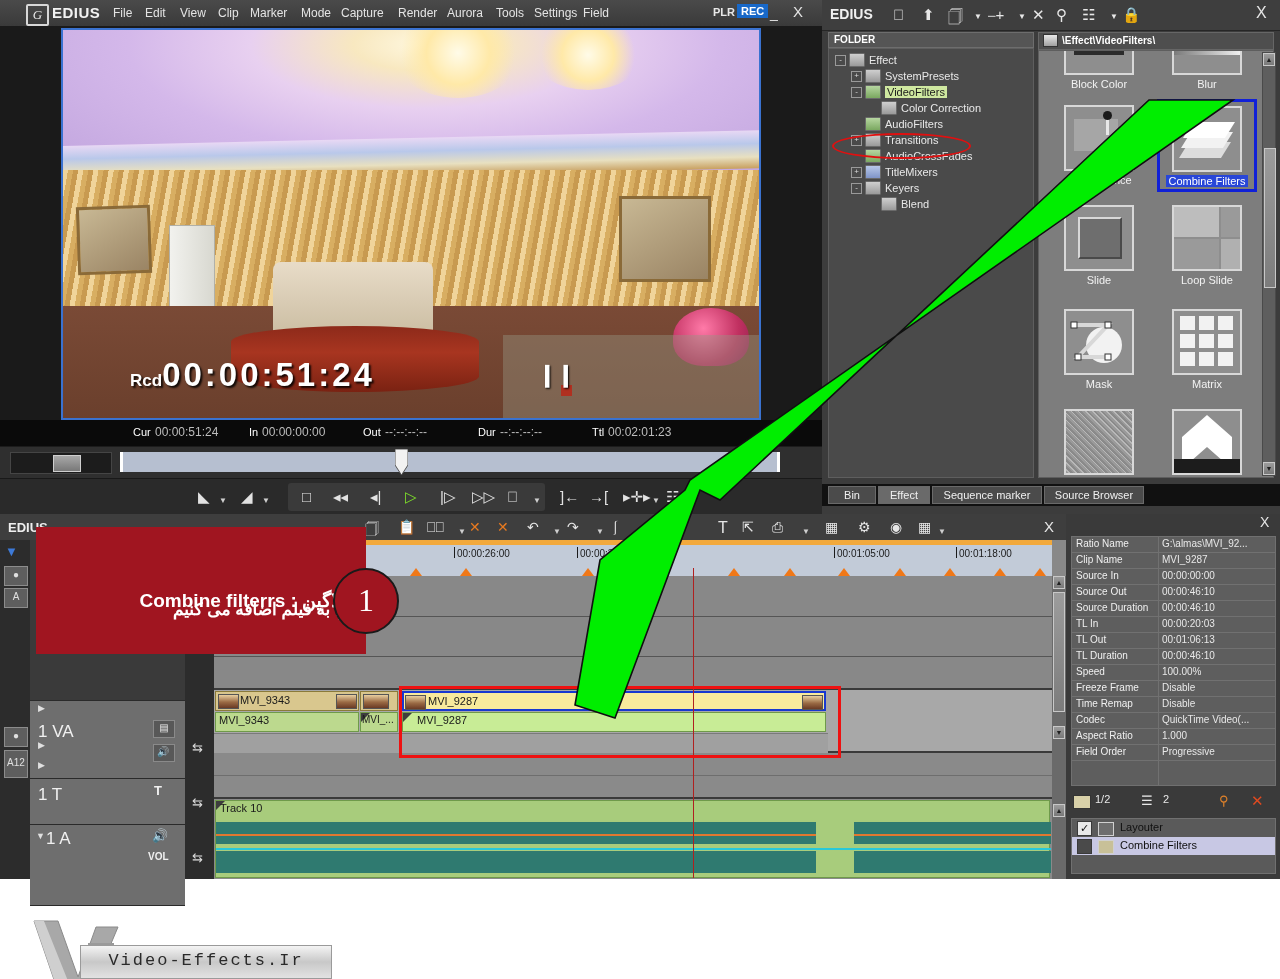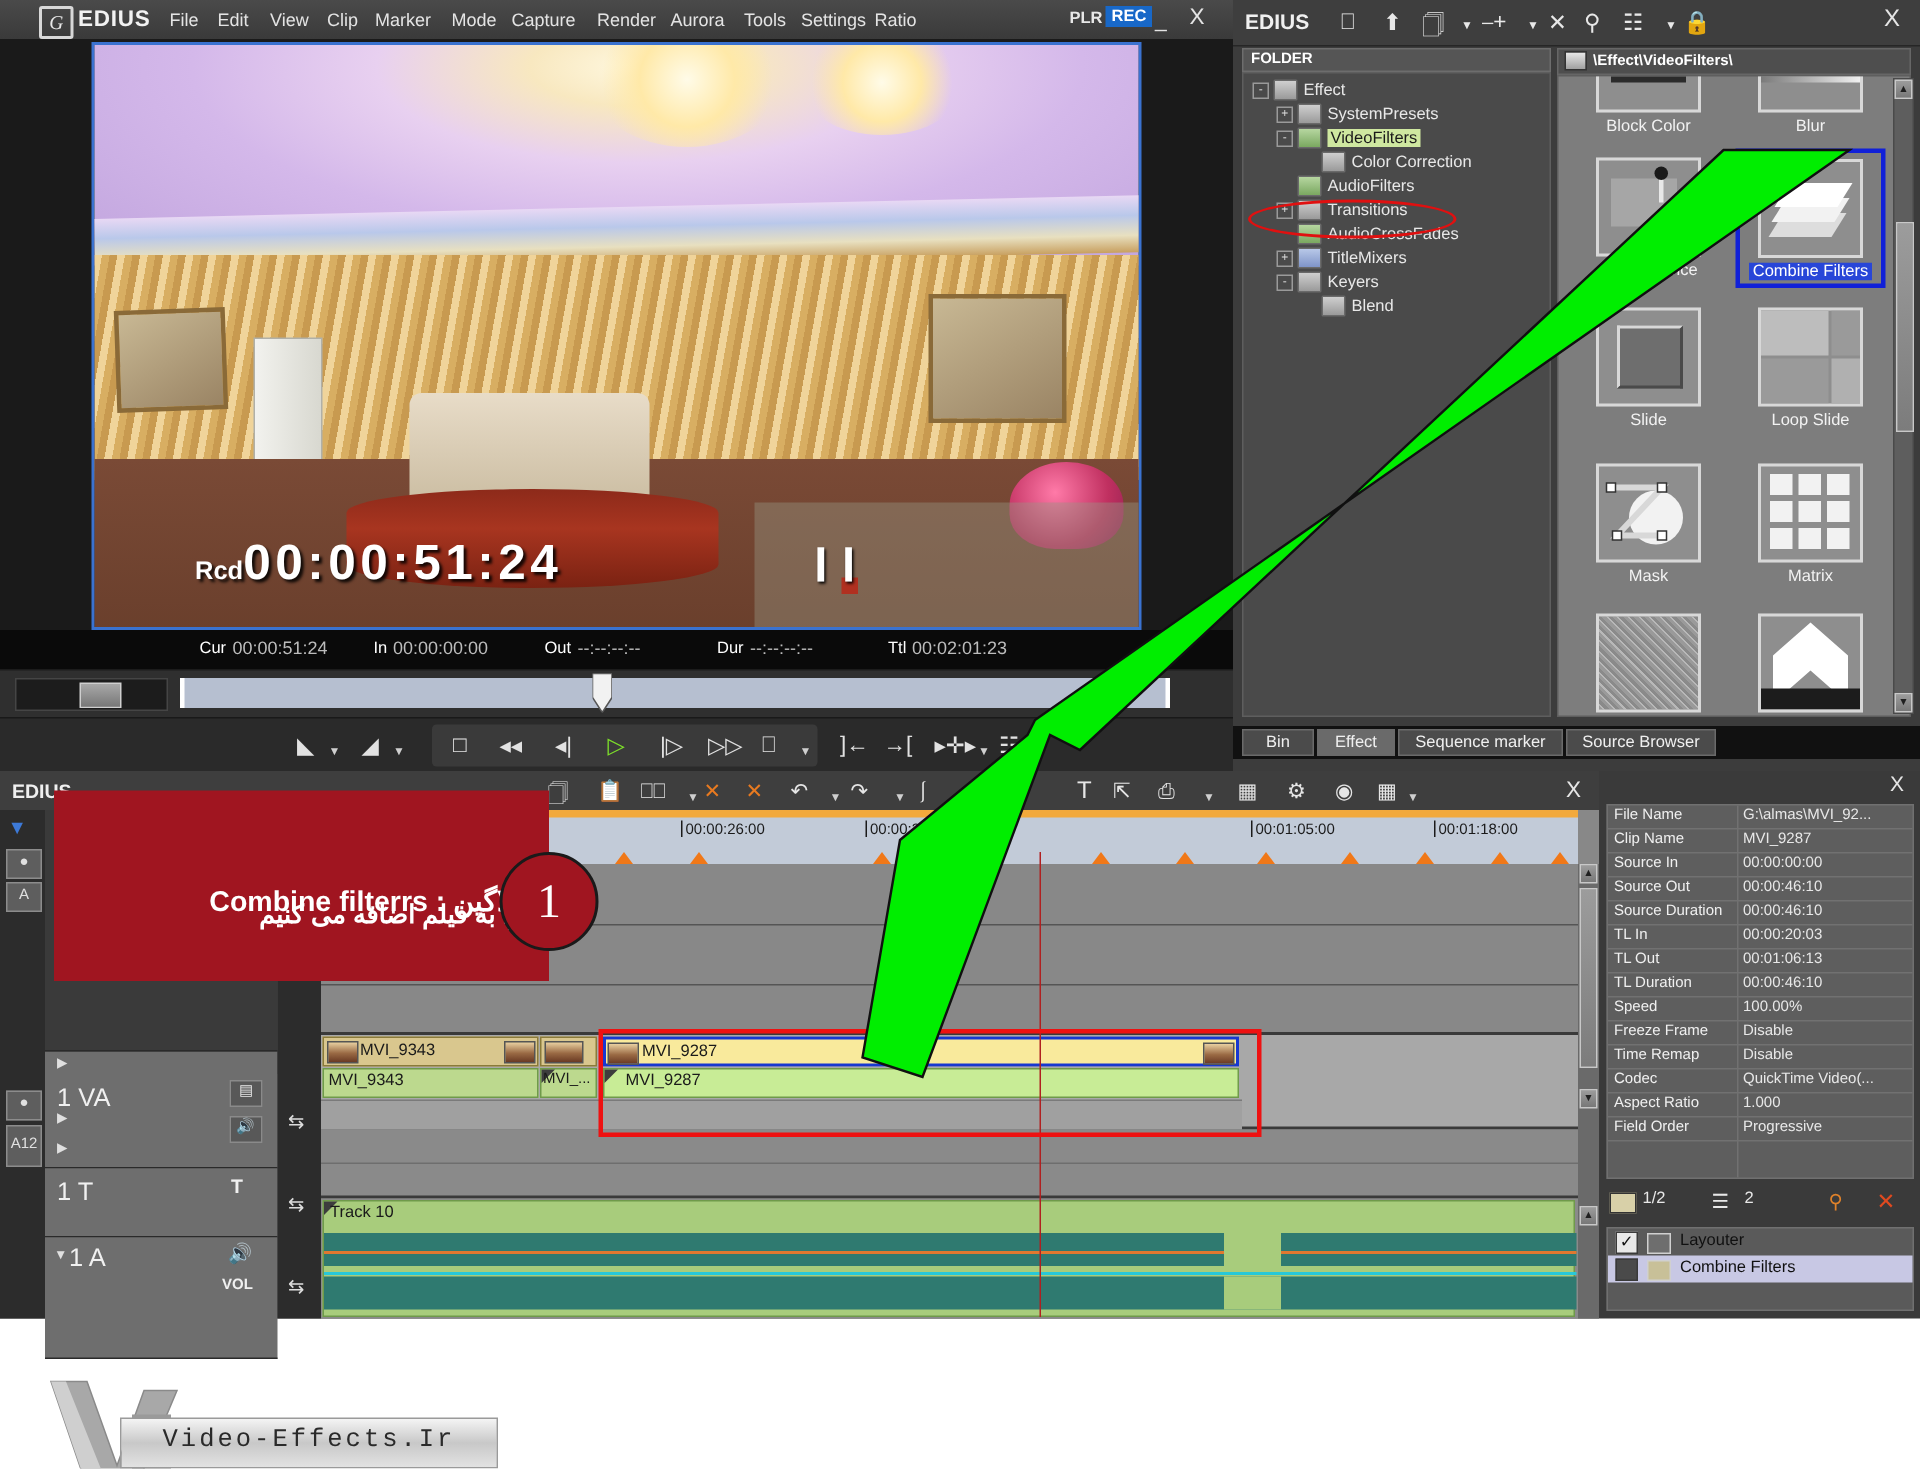--- a/index.html
+++ b/index.html
@@ -190,21 +190,21 @@
     <div class="abs menu-item" style="left:145px">Edit</div>
     <div class="abs menu-item" style="left:180px">View</div>
     <div class="abs menu-item" style="left:218px">Clip</div>
     <div class="abs menu-item" style="left:250px">Marker</div>
     <div class="abs menu-item" style="left:301px">Mode</div>
     <div class="abs menu-item" style="left:341px">Capture</div>
     <div class="abs menu-item" style="left:398px">Render</div>
     <div class="abs menu-item" style="left:447px">Aurora</div>
     <div class="abs menu-item" style="left:496px">Tools</div>
     <div class="abs menu-item" style="left:534px">Settings</div>
-    <div class="abs menu-item" style="left:583px">Ratio</div>
+    <div class="abs menu-item" style="left:583px">Field</div>
     <div class="abs" id="plr">PLR</div>
     <div class="abs" id="rec">REC</div>
     <div class="abs" id="btn-min">_</div>
     <div class="abs" id="btn-close">X</div>
   </div>
 
   <div class="abs" id="video-area">
     <div class="abs" id="video-frame">
       <div class="abs vf-ceiling"></div>
       <div class="abs vf-lamp" style="left:330px;top:-22px;width:130px;height:90px"></div>
@@ -598,21 +598,21 @@
   </div>
 </div>
 
 <div class="abs" id="infowin">
   <div class="abs" id="info-title">
     <div class="abs" id="info-close">X</div>
   </div>
   <div class="abs" id="info-table">
     <div class="icol-sep"></div>
     <div class="irow">
-        <span class="ik">File Name</span>
+        <span class="ik">Ratio Name</span>
         <span class="iv">G:\almas\MVI_92...</span>
       </div>
     <div class="irow">
         <span class="ik">Clip Name</span>
         <span class="iv">MVI_9287</span>
       </div>
     <div class="irow">
         <span class="ik">Source In</span>
         <span class="iv">00:00:00:00</span>
       </div>

